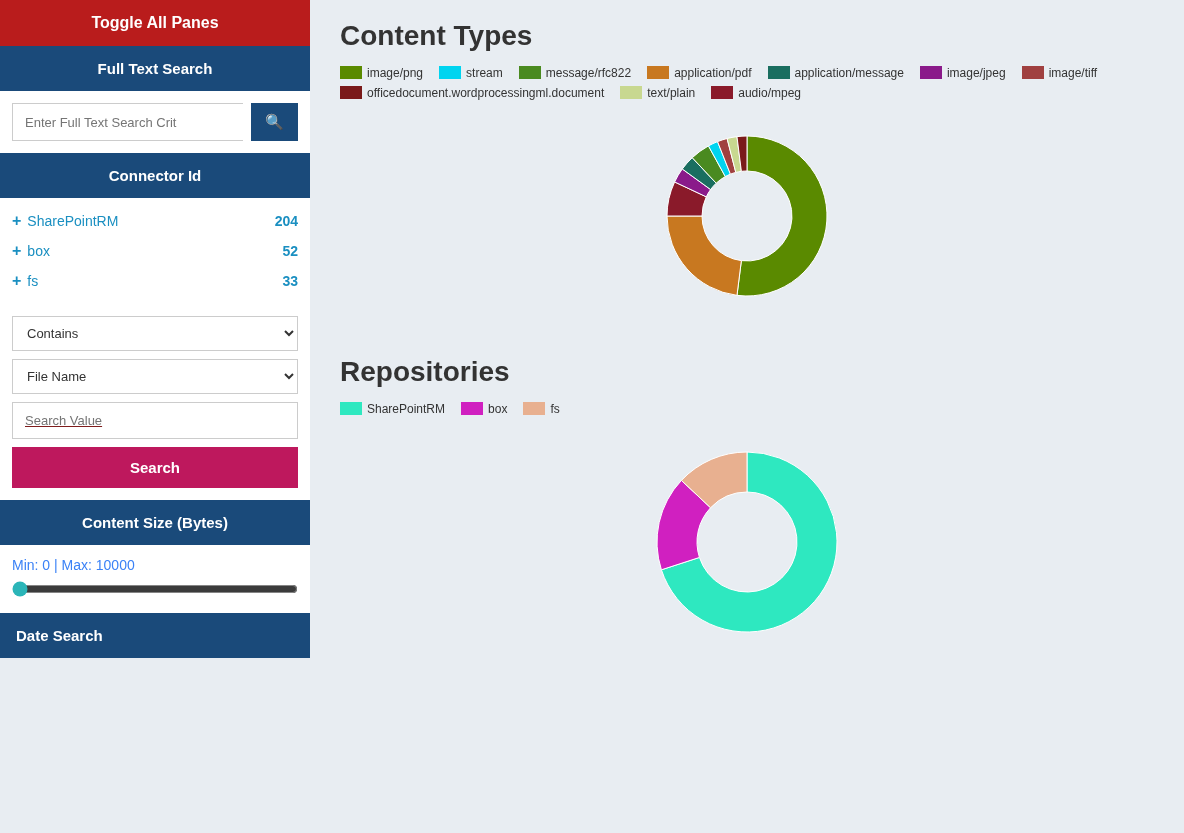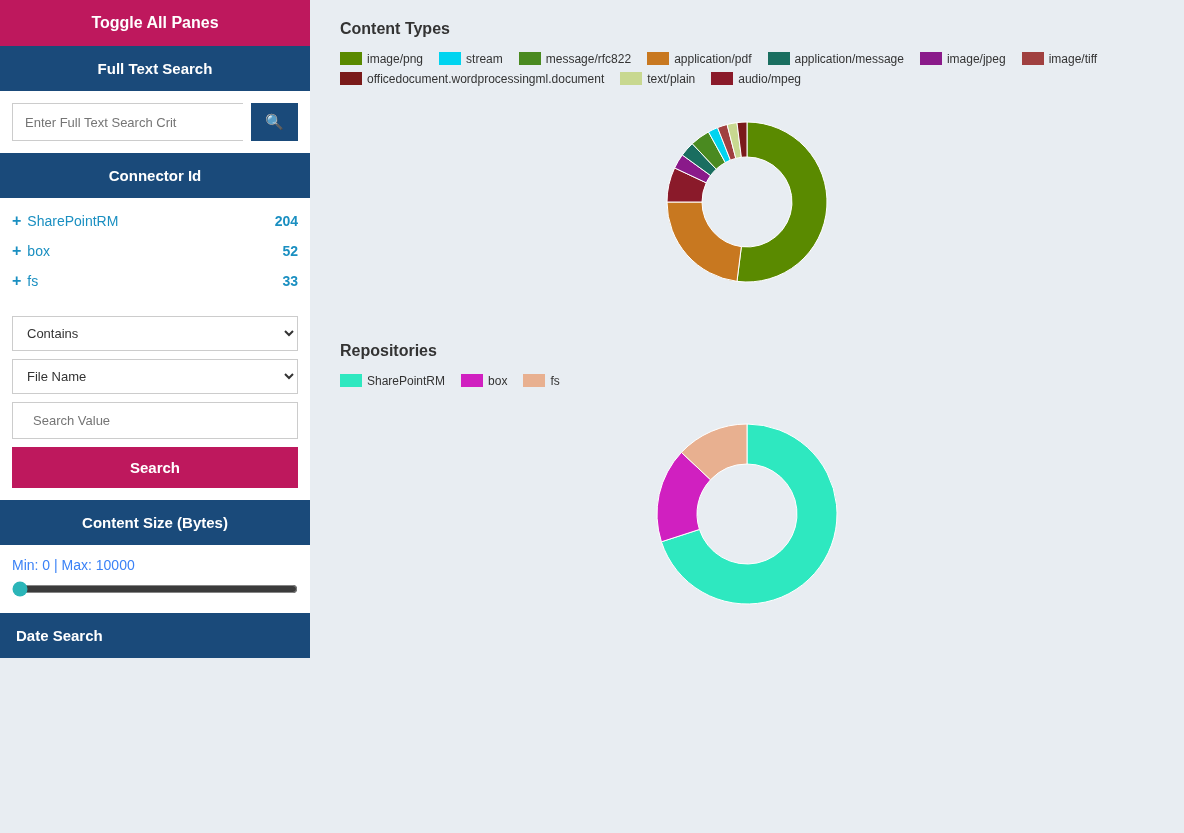--- a/index.html
+++ b/index.html
@@ -11,21 +11,21 @@
       min-width: 310px;
       background: #e8edf2;
       display: flex;
       flex-direction: column;
       gap: 0;
       overflow-y: auto;
       height: 833px;
     }
 
     .toggle-btn {
-      background: #be185d;
+      background: #b91c1c;
       color: white;
       font-size: 16px;
       font-weight: bold;
       padding: 14px;
       text-align: center;
       cursor: pointer;
       border: none;
       width: 100%;
     }
 
@@ -112,25 +112,26 @@
       padding: 8px 10px;
       border: 1px solid #ccc;
       font-size: 13px;
       background: white;
       cursor: pointer;
       outline: none;
       color: #333;
     }
     .search-value-input {
       width: 100%;
-      padding: 10px 20px;
+      padding: 10px 12px;
       border: 1px solid #ccc;
       font-size: 13px;
-      color: #0369a1;
+      color: #7f1d1d;
       outline: none;
+      text-decoration: underline;
     }
     .search-btn {
       background: #be185d;
       color: white;
       border: none;
       padding: 12px;
       font-size: 15px;
       font-weight: bold;
       cursor: pointer;
       width: 100%;
@@ -161,21 +162,21 @@
 
     
     #main {
       flex: 1;
       padding: 20px 30px;
       overflow-y: auto;
       background: #e8edf2;
     }
 
     .section-title {
-      font-size: 16px;
+      font-size: 28px;
       font-weight: bold;
       color: #333;
       margin-bottom: 14px;
     }
 
     
     .legend {
       display: flex;
       flex-wrap: wrap;
       gap: 6px 16px;

